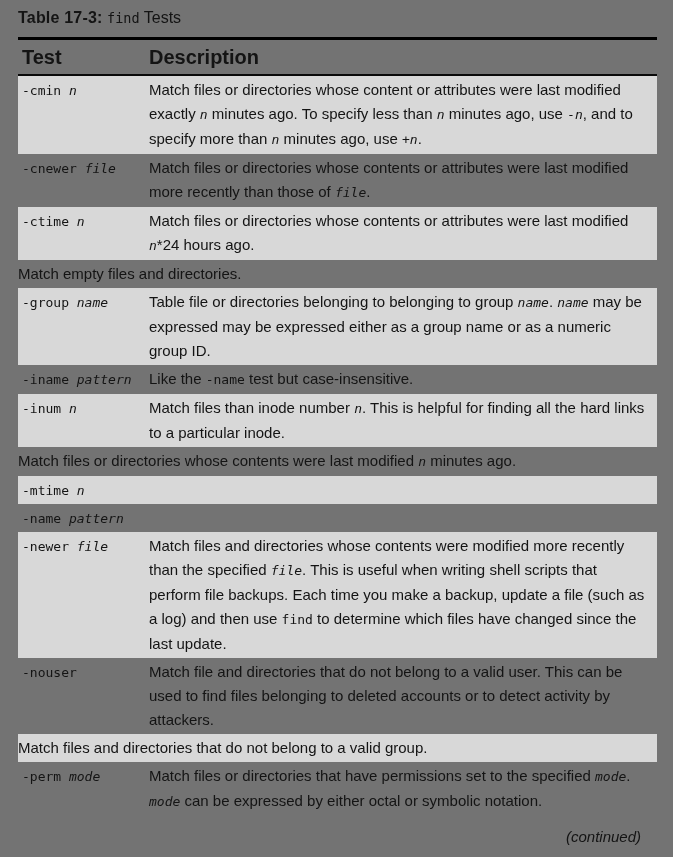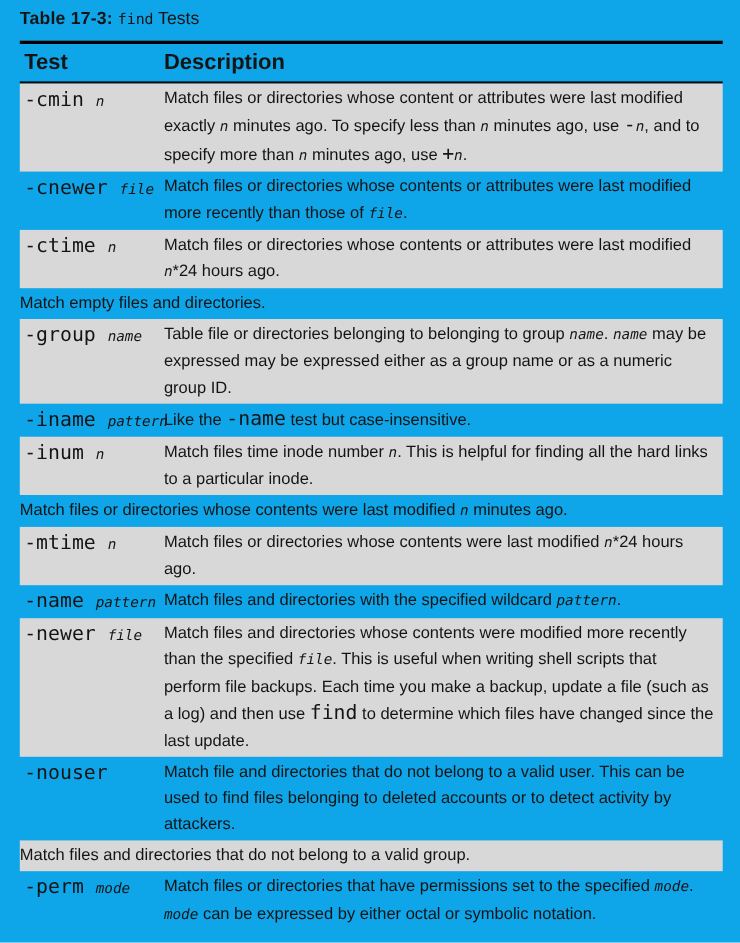--- a/index.html
+++ b/index.html
@@ -7,21 +7,21 @@
     padding: 0;
     background: #ffffff;
     font-family: "Liberation Sans", sans-serif;
     color: #141414;
   }
   .page {
     width: 673px;
     height: 857px;
     box-sizing: border-box;
     padding: 5px 16px 0 18px;
-    background: #0ea5e9;
+    background: #737373;
     overflow: hidden;
   }
   .table-title {
     font-size: 16px;
     line-height: 22px;
     margin: 2px 0 8px 0;
     white-space: nowrap;
   }
   .table-title .title-label {
     font-weight: 700;
@@ -68,21 +68,21 @@
   }
   .desc-cell {
     flex: 1;
     font-size: 15px;
     line-height: 24px;
     padding: 1px 6px 1px 0;
   }
   .seg-plain { }
   .seg-code {
     font-family: "DejaVu Sans Mono", monospace;
-    font-size: 18px;
+    font-size: 13px;
   }
   .seg-var {
     font-family: "DejaVu Sans Mono", monospace;
     font-size: 13px;
     font-style: italic;
   }
   .continued {
     text-align: right;
     font-style: italic;
     font-size: 15px;
@@ -127,32 +127,30 @@
         <div class="trow shaded">
           <div class="test-cell"><span class="seg-code">-group </span><span class="seg-var">name</span></div>
           <div class="desc-cell"><span class="seg-plain">Table file or directories belonging to belonging to group </span><span class="seg-var">name</span><span class="seg-plain">. </span><span class="seg-var">name</span><span class="seg-plain"> may be expressed may be expressed either as a group name or as a numeric group ID.</span></div>
         </div>
         <div class="trow">
           <div class="test-cell"><span class="seg-code">-iname </span><span class="seg-var">pattern</span></div>
           <div class="desc-cell"><span class="seg-plain">Like the </span><span class="seg-code">-name</span><span class="seg-plain"> test but case-insensitive.</span></div>
         </div>
         <div class="trow shaded">
           <div class="test-cell"><span class="seg-code">-inum </span><span class="seg-var">n</span></div>
-          <div class="desc-cell"><span class="seg-plain">Match files time inode number </span><span class="seg-var">n</span><span class="seg-plain">. This is helpful for finding all the hard links to a particular inode.</span></div>
+          <div class="desc-cell"><span class="seg-plain">Match files than inode number </span><span class="seg-var">n</span><span class="seg-plain">. This is helpful for finding all the hard links to a particular inode.</span></div>
         </div>
         <div class="trow">
           <div class="desc-cell"><span class="seg-plain">Match files or directories whose contents were last modified </span><span class="seg-var">n</span><span class="seg-plain"> minutes ago.</span></div>
         </div>
         <div class="trow shaded">
           <div class="test-cell"><span class="seg-code">-mtime </span><span class="seg-var">n</span></div>
-          <div class="desc-cell"><span class="seg-plain">Match files or directories whose contents were last modified </span><span class="seg-var">n</span><span class="seg-plain">*24 hours ago.</span></div>
         </div>
         <div class="trow">
           <div class="test-cell"><span class="seg-code">-name </span><span class="seg-var">pattern</span></div>
-          <div class="desc-cell"><span class="seg-plain">Match files and directories with the specified wildcard </span><span class="seg-var">pattern</span><span class="seg-plain">.</span></div>
         </div>
         <div class="trow shaded">
           <div class="test-cell"><span class="seg-code">-newer </span><span class="seg-var">file</span></div>
           <div class="desc-cell"><span class="seg-plain">Match files and directories whose contents were modified more recently than the specified </span><span class="seg-var">file</span><span class="seg-plain">. This is useful when writing shell scripts that perform file backups. Each time you make a backup, update a file (such as a log) and then use </span><span class="seg-code">find</span><span class="seg-plain"> to determine which files have changed since the last update.</span></div>
         </div>
         <div class="trow">
           <div class="test-cell"><span class="seg-code">-nouser</span></div>
           <div class="desc-cell"><span class="seg-plain">Match file and directories that do not belong to a valid user. This can be used to find files belonging to deleted accounts or to detect activity by attackers.</span></div>
         </div>
         <div class="trow shaded">

